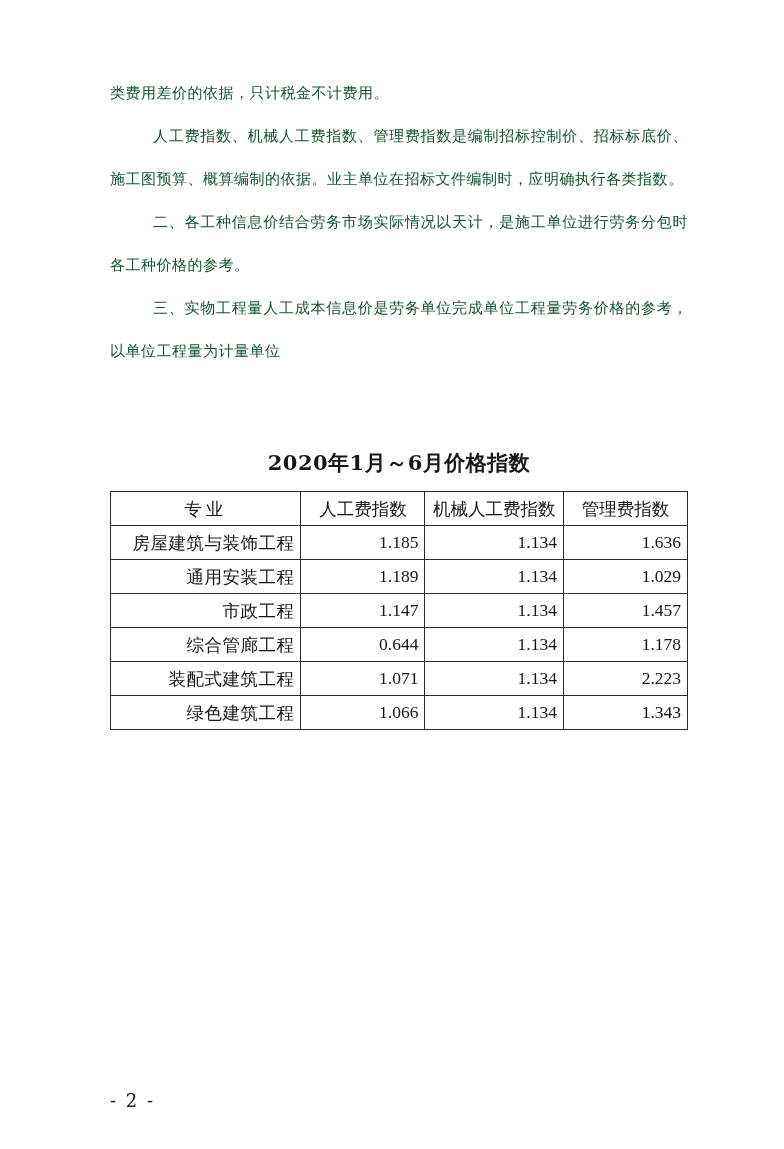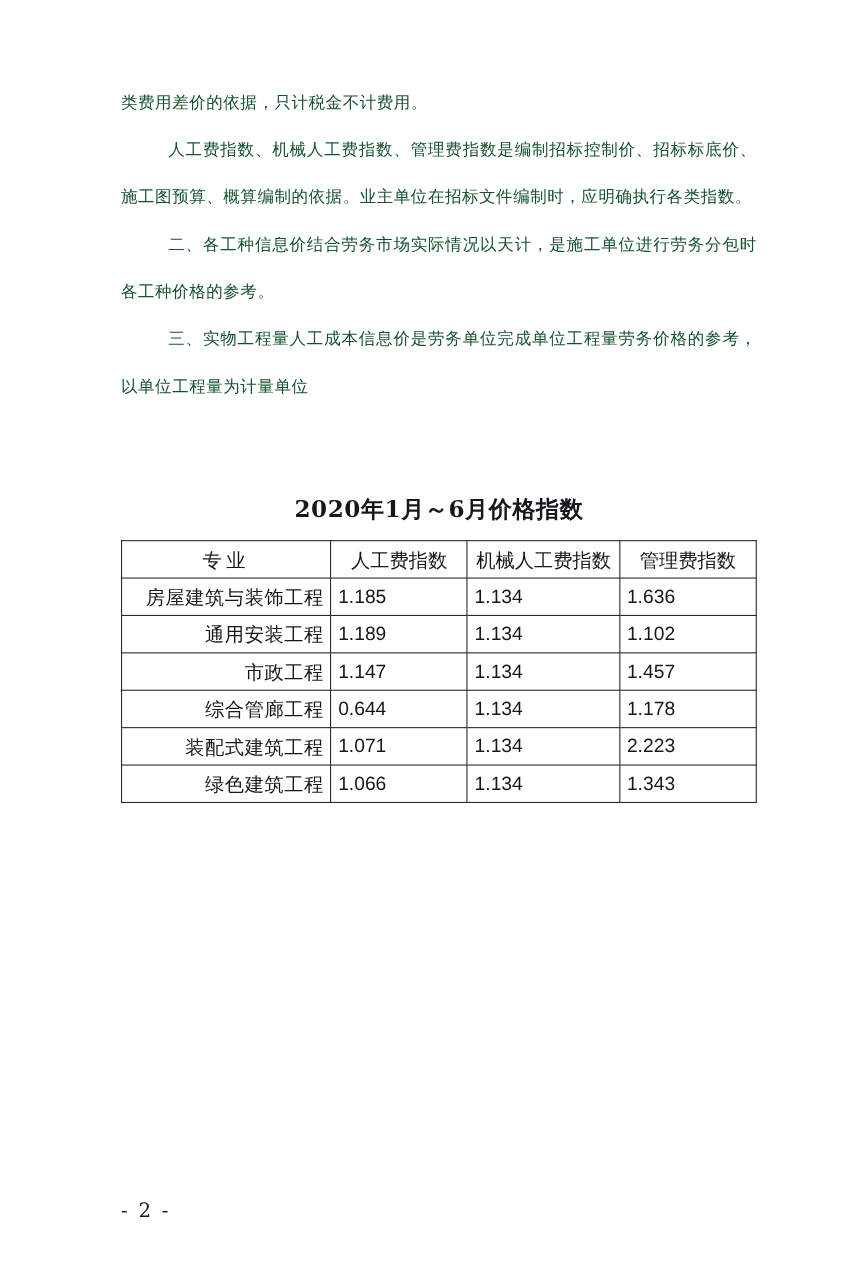--- a/index.html
+++ b/index.html
@@ -64,22 +64,22 @@
   table.price-index td.label {
     text-align: right;
     padding-left: 8px;
     letter-spacing: 0.5px;
   }
   table.price-index th.label-head {
     text-align: center;
     letter-spacing: 4px;
   }
   table.price-index td.value {
-    text-align: left;
-    font-family: Liberation Sans, sans-serif;
+    text-align: right;
+    font-family: Liberation Serif, serif;
   }
   col.c0 { width: 33%; }
   col.c1 { width: 21.5%; }
   col.c2 { width: 24%; }
   col.c3 { width: 21.5%; }
   .page-number {
     position: absolute;
     left: 110px;
     bottom: 38px;
     font-size: 18px;
@@ -120,21 +120,21 @@
       <tr>
         <td class="label">房屋建筑与装饰工程</td>
         <td class="value">1.185</td>
         <td class="value">1.134</td>
         <td class="value">1.636</td>
       </tr>
       <tr>
         <td class="label">通用安装工程</td>
         <td class="value">1.189</td>
         <td class="value">1.134</td>
-        <td class="value">1.102</td>
+        <td class="value">1.029</td>
       </tr>
       <tr>
         <td class="label">市政工程</td>
         <td class="value">1.147</td>
         <td class="value">1.134</td>
         <td class="value">1.457</td>
       </tr>
       <tr>
         <td class="label">综合管廊工程</td>
         <td class="value">0.644</td>

